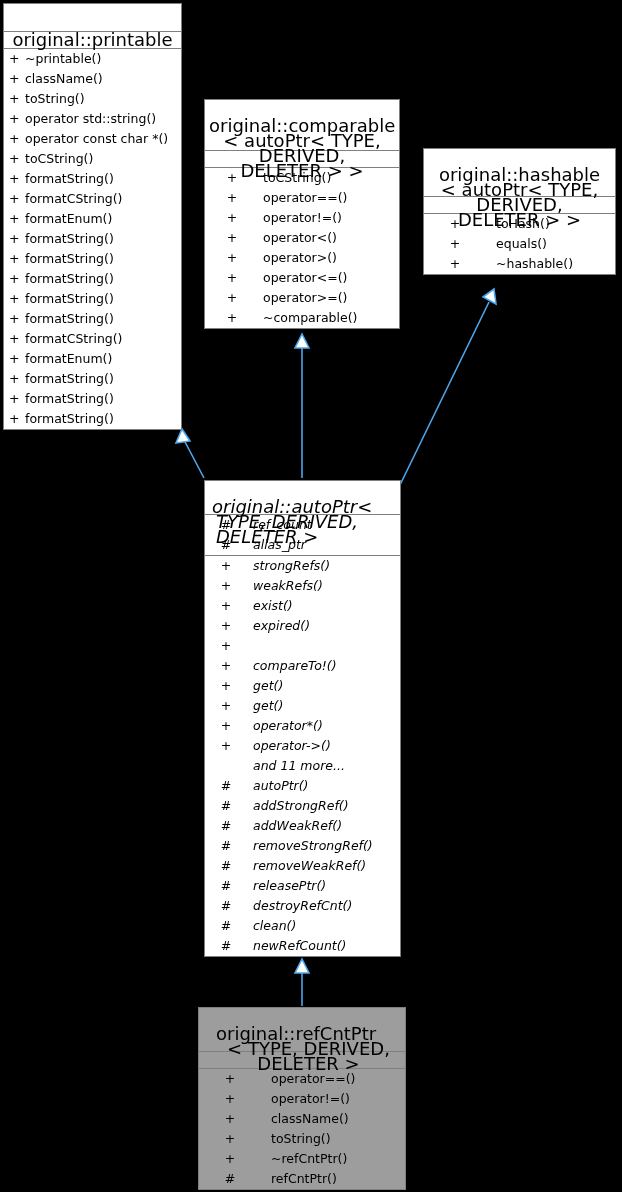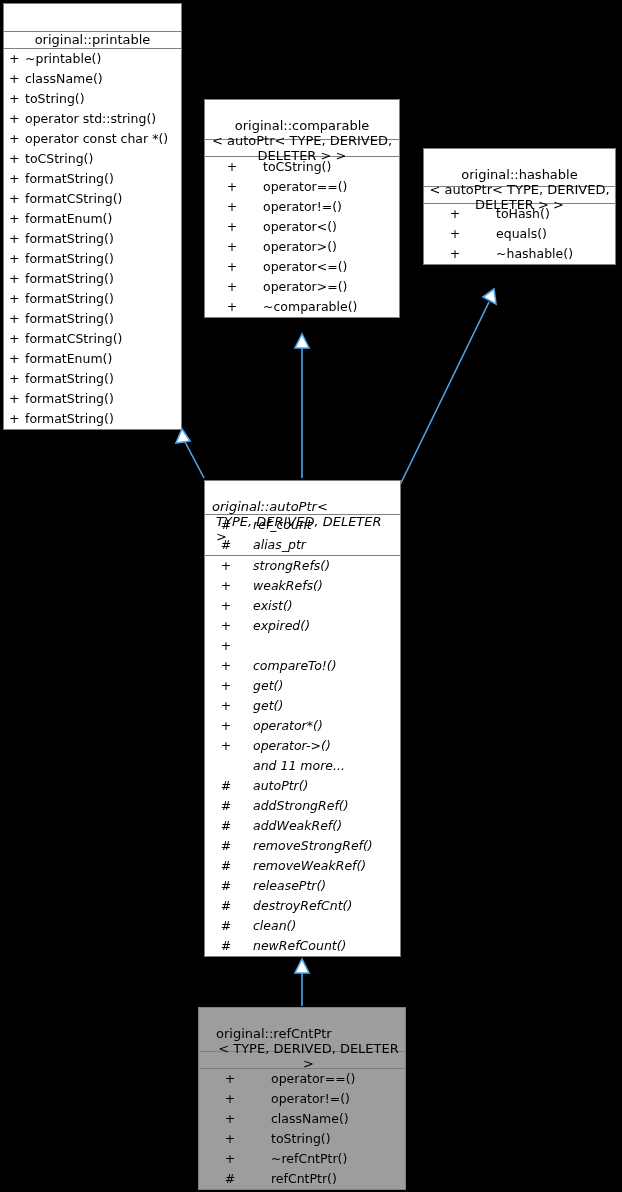--- a/index.html
+++ b/index.html
@@ -26,21 +26,21 @@
   }
   .uml-box.shaded {
     background: #9d9d9d;
   }
 
   .box-title {
     box-sizing: border-box;
     padding: 3px 4px 4px 4px;
     border-bottom: 1px solid #7f7f7f;
     text-align: center;
-    font-size: 13px;
+    font-size: 18px;
     line-height: 15px;
     white-space: pre-line;
   }
   .box-title .tmpl {
     display: block;
   }
 
   .compartment {
     box-sizing: border-box;
     border-bottom: 1px solid #7f7f7f;
@@ -235,21 +235,21 @@
           <span class="member-name">formatString()</span>
         </div>
       <div class="member-row">
           <span class="member-vis">+</span>
           <span class="member-name">formatString()</span>
         </div>
     </div>
   </div>
 
   <div class="uml-box layout-indent" style="left:204px; top:99px; width:196px;">
-    <div class="box-title" style="height:40px;">
+    <div class="box-title" style="height:51px;">
       <span>original::comparable</span>
       <span class="tmpl">&lt; autoPtr&lt; TYPE, DERIVED,
 DELETER &gt; &gt;</span>
     </div>
     <div class="compartment empty"></div>
     <div class="compartment">
       <div class="member-row">
           <span class="member-vis">+</span>
           <span class="member-name">toCString()</span>
         </div>
@@ -278,21 +278,21 @@
           <span class="member-name">operator&gt;=()</span>
         </div>
       <div class="member-row">
           <span class="member-vis">+</span>
           <span class="member-name">~comparable()</span>
         </div>
     </div>
   </div>
 
   <div class="uml-box layout-indent-wide" style="left:423px; top:148px; width:193px;">
-    <div class="box-title" style="height:38px;">
+    <div class="box-title" style="height:48px;">
       <span>original::hashable</span>
       <span class="tmpl">&lt; autoPtr&lt; TYPE, DERIVED,
 DELETER &gt; &gt;</span>
     </div>
     <div class="compartment empty"></div>
     <div class="compartment">
       <div class="member-row">
           <span class="member-vis">+</span>
           <span class="member-name">toHash()</span>
         </div>

